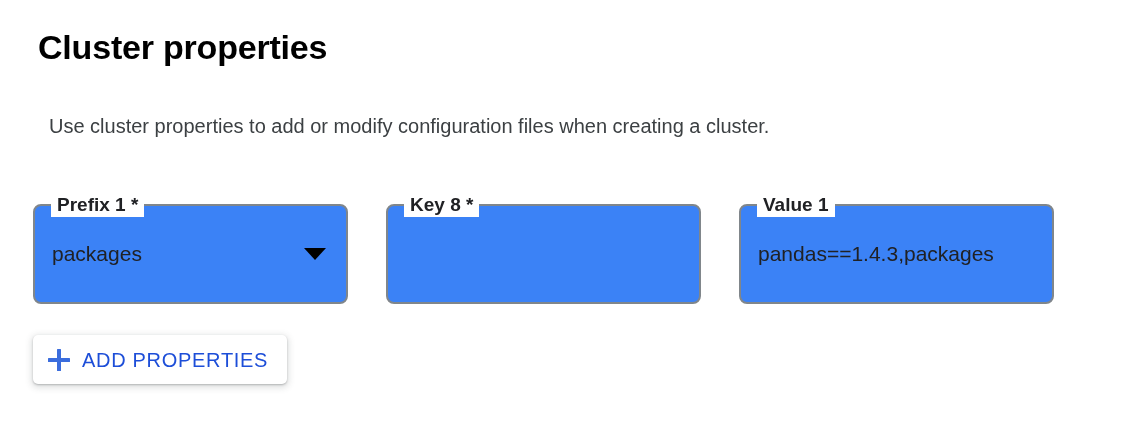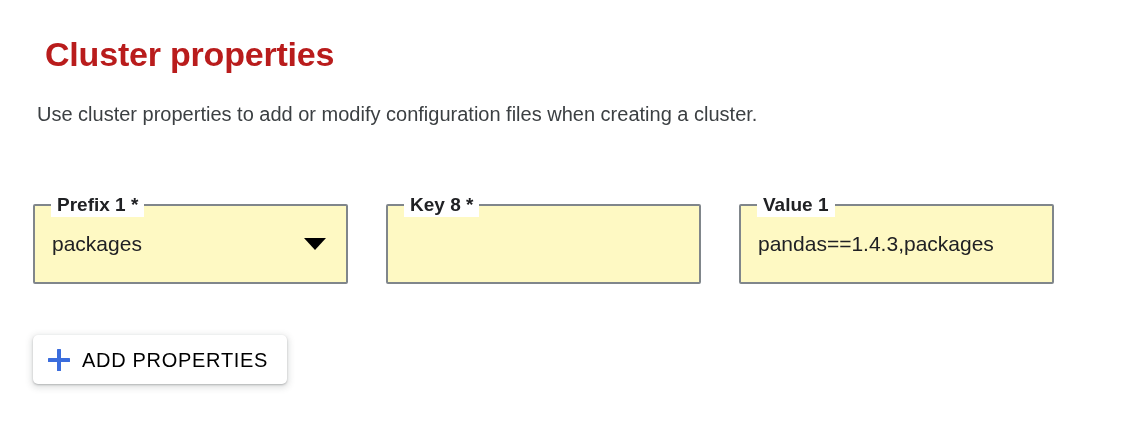--- a/index.html
+++ b/index.html
@@ -23,57 +23,57 @@
     height: 432px;
     box-sizing: border-box;
     padding: 0 0 0 33px;
   }
 
   
   .page-title {
     position: absolute;
     left: 33px;
     top: 21px;
-    margin: 12px;
+    margin: 5px;
     font-size: 34px;
     line-height: 42px;
     font-weight: 700;
     letter-spacing: -0.2px;
-    color: #b91c1c;
+    color: #000000;
     white-space: nowrap;
   }
 
   .page-subtitle {
     position: absolute;
     left: 33px;
     top: 97px;
-    margin: 4px;
+    margin: 16px;
     font-size: 20px;
     line-height: 26px;
     font-weight: 400;
     color: #3c4043;
     white-space: nowrap;
   }
 
   
   .fields-row {
     position: absolute;
     left: 33px;
     top: 204px;
     height: 80px;
   }
 
   .field {
     position: absolute;
     top: 0;
-    height: 80px;
+    height: 100px;
     box-sizing: border-box;
     border: 2px solid #80868b;
-    border-radius: 2px;
-    background: #fef9c3;
+    border-radius: 8px;
+    background: #3b82f6;
   }
 
   .field-prefix { left: 0px;   width: 315px; }
   .field-key    { left: 353px; width: 315px; }
   .field-value  { left: 706px; width: 315px; text-decoration: underline; }
 
   
   .field-label {
     position: absolute;
     top: -13px;
@@ -153,21 +153,21 @@
   }
   .add-button .plus-icon::after {
     top: 9px; left: 0; height: 4px; width: 22px;
   }
 
   .add-button .add-label {
     font-size: 20px;
     line-height: 20px;
     font-weight: 500;
     letter-spacing: 0.7px;
-    color: #000000;
+    color: #1d4ed8;
     white-space: nowrap;
   }
 </style>
 </head>
 <body>
 
 <div class="page">
 
   <h1 class="page-title">Cluster properties</h1>
 

